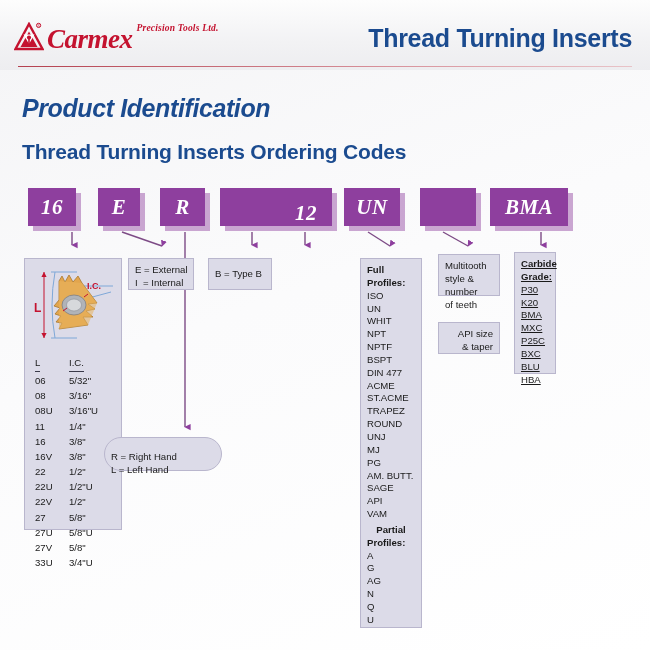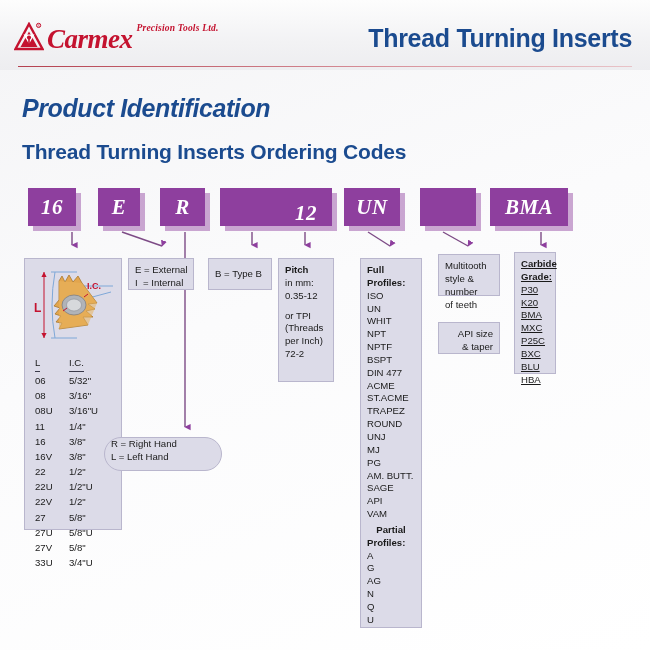--- a/index.html
+++ b/index.html
@@ -340,35 +340,25 @@
 
   <div class="info-box" style="left:128px; top:258px; width:66px; height:32px;">
     <div class="ib-line">E = External</div>
     <div class="ib-line">I  = Internal</div>
   </div>
 
   <div class="info-box" style="left:208px; top:258px; width:64px; height:32px; display:flex; align-items:center;">
     <div class="ib-line">B = Type B</div>
   </div>
 
-  <div class="info-box" style="left:104px; top:437px; width:118px; height:34px; padding-top:0;border-radius:17px;">
+  <div class="info-box" style="left:104px; top:437px; width:118px; height:34px; padding-top:13px;border-radius:17px;">
     <div class="ib-line">R = Right Hand</div>
     <div class="ib-line">L = Left Hand</div>
   </div>
 
-  <div class="info-box" style="left:278px; top:258px; width:56px; height:124px;">
-    <div class="ib-line ib-bold">Pitch</div>
-    <div class="ib-line">in mm:</div>
-    <div class="ib-line">0.35-12</div>
-    <div class="spacer"></div>
-    <div class="ib-line">or TPI</div>
-    <div class="ib-line">(Threads</div>
-    <div class="ib-line">per Inch)</div>
-    <div class="ib-line">72-2</div>
-  </div>
 
   <div class="info-box" style="left:360px; top:258px; width:62px; height:370px;">
     <div class="ib-line ib-bold">Full</div>
     <div class="ib-line ib-bold">Profiles:</div>
     <div id="full-profile-items">
         <div class="ib-line">ISO</div>
         <div class="ib-line">UN</div>
         <div class="ib-line">WHIT</div>
         <div class="ib-line">NPT</div>
         <div class="ib-line">NPTF</div>

